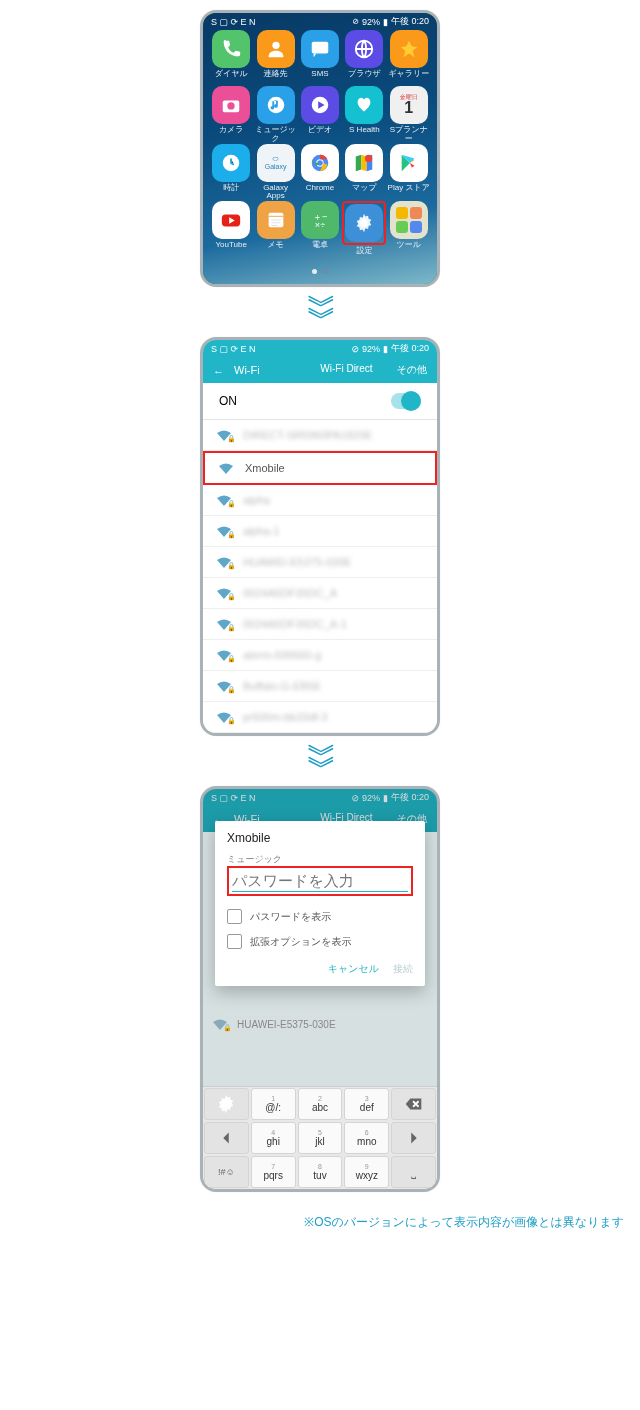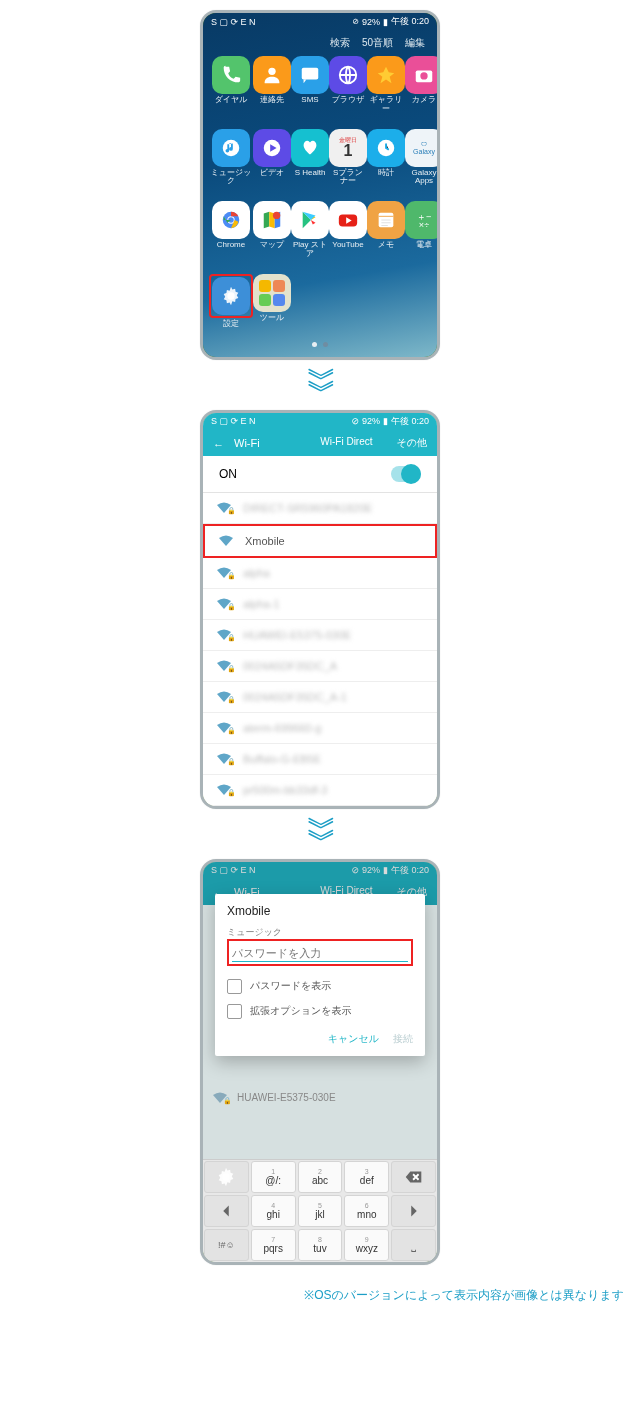--- a/index.html
+++ b/index.html
@@ -7,21 +7,21 @@
 .phone{width:234px;border:3px solid #a9b3b7;border-radius:16px;overflow:hidden;background:#4d7c0f;box-shadow:0 0 0 1px rgba(0,0,0,.02)}
 .statusbar{display:flex;justify-content:space-between;align-items:center;padding:2px 8px;font-size:9px;color:#fff}
 .statusbar.teal{color:#fff}
 .status-left{display:flex;gap:2px;align-items:center}
 .status-right{display:flex;gap:3px;align-items:center}
 .status-right .clock-icon{font-size:8px}
 
 
 .screen1{background:linear-gradient(170deg,#083a65,#0a4a7c 40%,#1b6a9e 75%,#7eb8c9);padding:0 0 10px}
 .topmenu{display:flex;justify-content:flex-end;gap:12px;padding:6px 12px;font-size:10px;color:#dfe9ef}
-.grid{display:grid;grid-template-columns:repeat(6,1fr);gap:15px 0;padding:0 6px}
+.grid{display:grid;grid-template-columns:repeat(5,1fr);gap:0 0;padding:0 6px}
 .app-cell{display:flex;flex-direction:column;align-items:center;gap:2px}
 .app-icon{width:38px;height:38px;border-radius:10px;display:flex;align-items:center;justify-content:center;font-size:20px;color:#fff}
 .app-label{font-size:8px;color:#e7eef3;text-align:center;line-height:1.1;min-height:16px}
 .highlight-red{border:2px solid #e22;border-radius:4px;padding:1px}
 .dots{display:flex;justify-content:center;gap:6px;margin-top:6px}
 .dot{width:5px;height:5px;border-radius:50%;background:#6f8da2}
 .dot.active{background:#e7eef3}
 
 
 .bg-green{background:#53c46c}.bg-orange{background:#fb9a1a}.bg-blue{background:#2aa0e8}
@@ -51,21 +51,21 @@
 .wifi-icon{width:16px;text-align:center;color:#6aa9c5;font-size:12px;position:relative}
 .wifi-icon .lock{position:absolute;right:-3px;bottom:-2px;font-size:7px;color:#777}
 
 
 .screen3{background:#d6e0e0;position:relative;height:400px}
 .dim-hdr{filter:brightness(.85)}
 .dialog{position:absolute;top:32px;left:12px;right:12px;background:#fff;border-radius:2px;box-shadow:0 6px 18px rgba(0,0,0,.25);padding:10px 12px;z-index:5}
 .dlg-title{font-size:12px;color:#222;margin-bottom:8px}
 .pwd-label{font-size:9px;color:#888}
 .pwd-field{border:2px solid #e22;padding:2px 3px;margin-bottom:8px}
-.pwd-input{width:100%;border:none;border-bottom:1.5px solid #21b6c7;font-size:11px;padding:2px 0;color:#aaa;outline:none;box-sizing:border-box}
+.pwd-input{width:100%;border:none;border-bottom:1.5px solid #21b6c7;font-size:15px;padding:2px 0;color:#aaa;outline:none;box-sizing:border-box}
 .chk-row{display:flex;align-items:center;gap:8px;font-size:10px;color:#555;padding:5px 0}
 .chk-box{width:13px;height:13px;border:1.5px solid #999;border-radius:2px;flex-shrink:0}
 .dlg-actions{display:flex;justify-content:flex-end;gap:14px;margin-top:8px;font-size:10px}
 .btn-cancel{color:#21b6c7}
 .btn-connect{color:#b9cdd0}
 .bg-wifi-row{position:absolute;top:230px;left:10px;right:10px;display:flex;align-items:center;gap:8px;font-size:10px;color:#888}
 .keyboard{position:absolute;bottom:0;left:0;right:0;background:#e8e8e8;border-top:1px solid #ccc}
 .kb-row{display:flex}
 .kb-key{flex:1;background:#fafafa;border:1px solid #d4d4d4;margin:1px;border-radius:3px;height:30px;display:flex;flex-direction:column;align-items:center;justify-content:center;font-size:10px;color:#333}
 .kb-key .sub{font-size:7px;color:#999;line-height:1}
@@ -85,25 +85,20 @@
   <div class="screen1">
     <div class="statusbar">
       <div class="status-left">S ▢ ⟳ E N</div>
       <div class="status-right">
         <span class="clock-icon">⊘</span>
         <span>92%</span>
         <span>▮</span>
         <span>午後 0:20</span>
       </div>
     </div>
-    <div class="topmenu" id="topmenu">
-          <span>検索</span>
-          <span>50音順</span>
-          <span>編集</span>
-        </div>
     <div class="grid" id="appgrid">
           <div class="app-cell">
             <div>
               <div class="app-icon bg-green">
                 <svg width="22" height="22" viewBox="0 0 24 24">
                   <path fill="#fff" d="M6 2c-1 0-2 1-2 2 0 9 7 16 16 16 1 0 2-1 2-2v-3l-5-1-2 2c-3-1-5-3-6-6l2-2-1-5H6z"></path>
                 </svg>
               </div>
             </div>
             <div class="app-label">ダイヤル</div>

